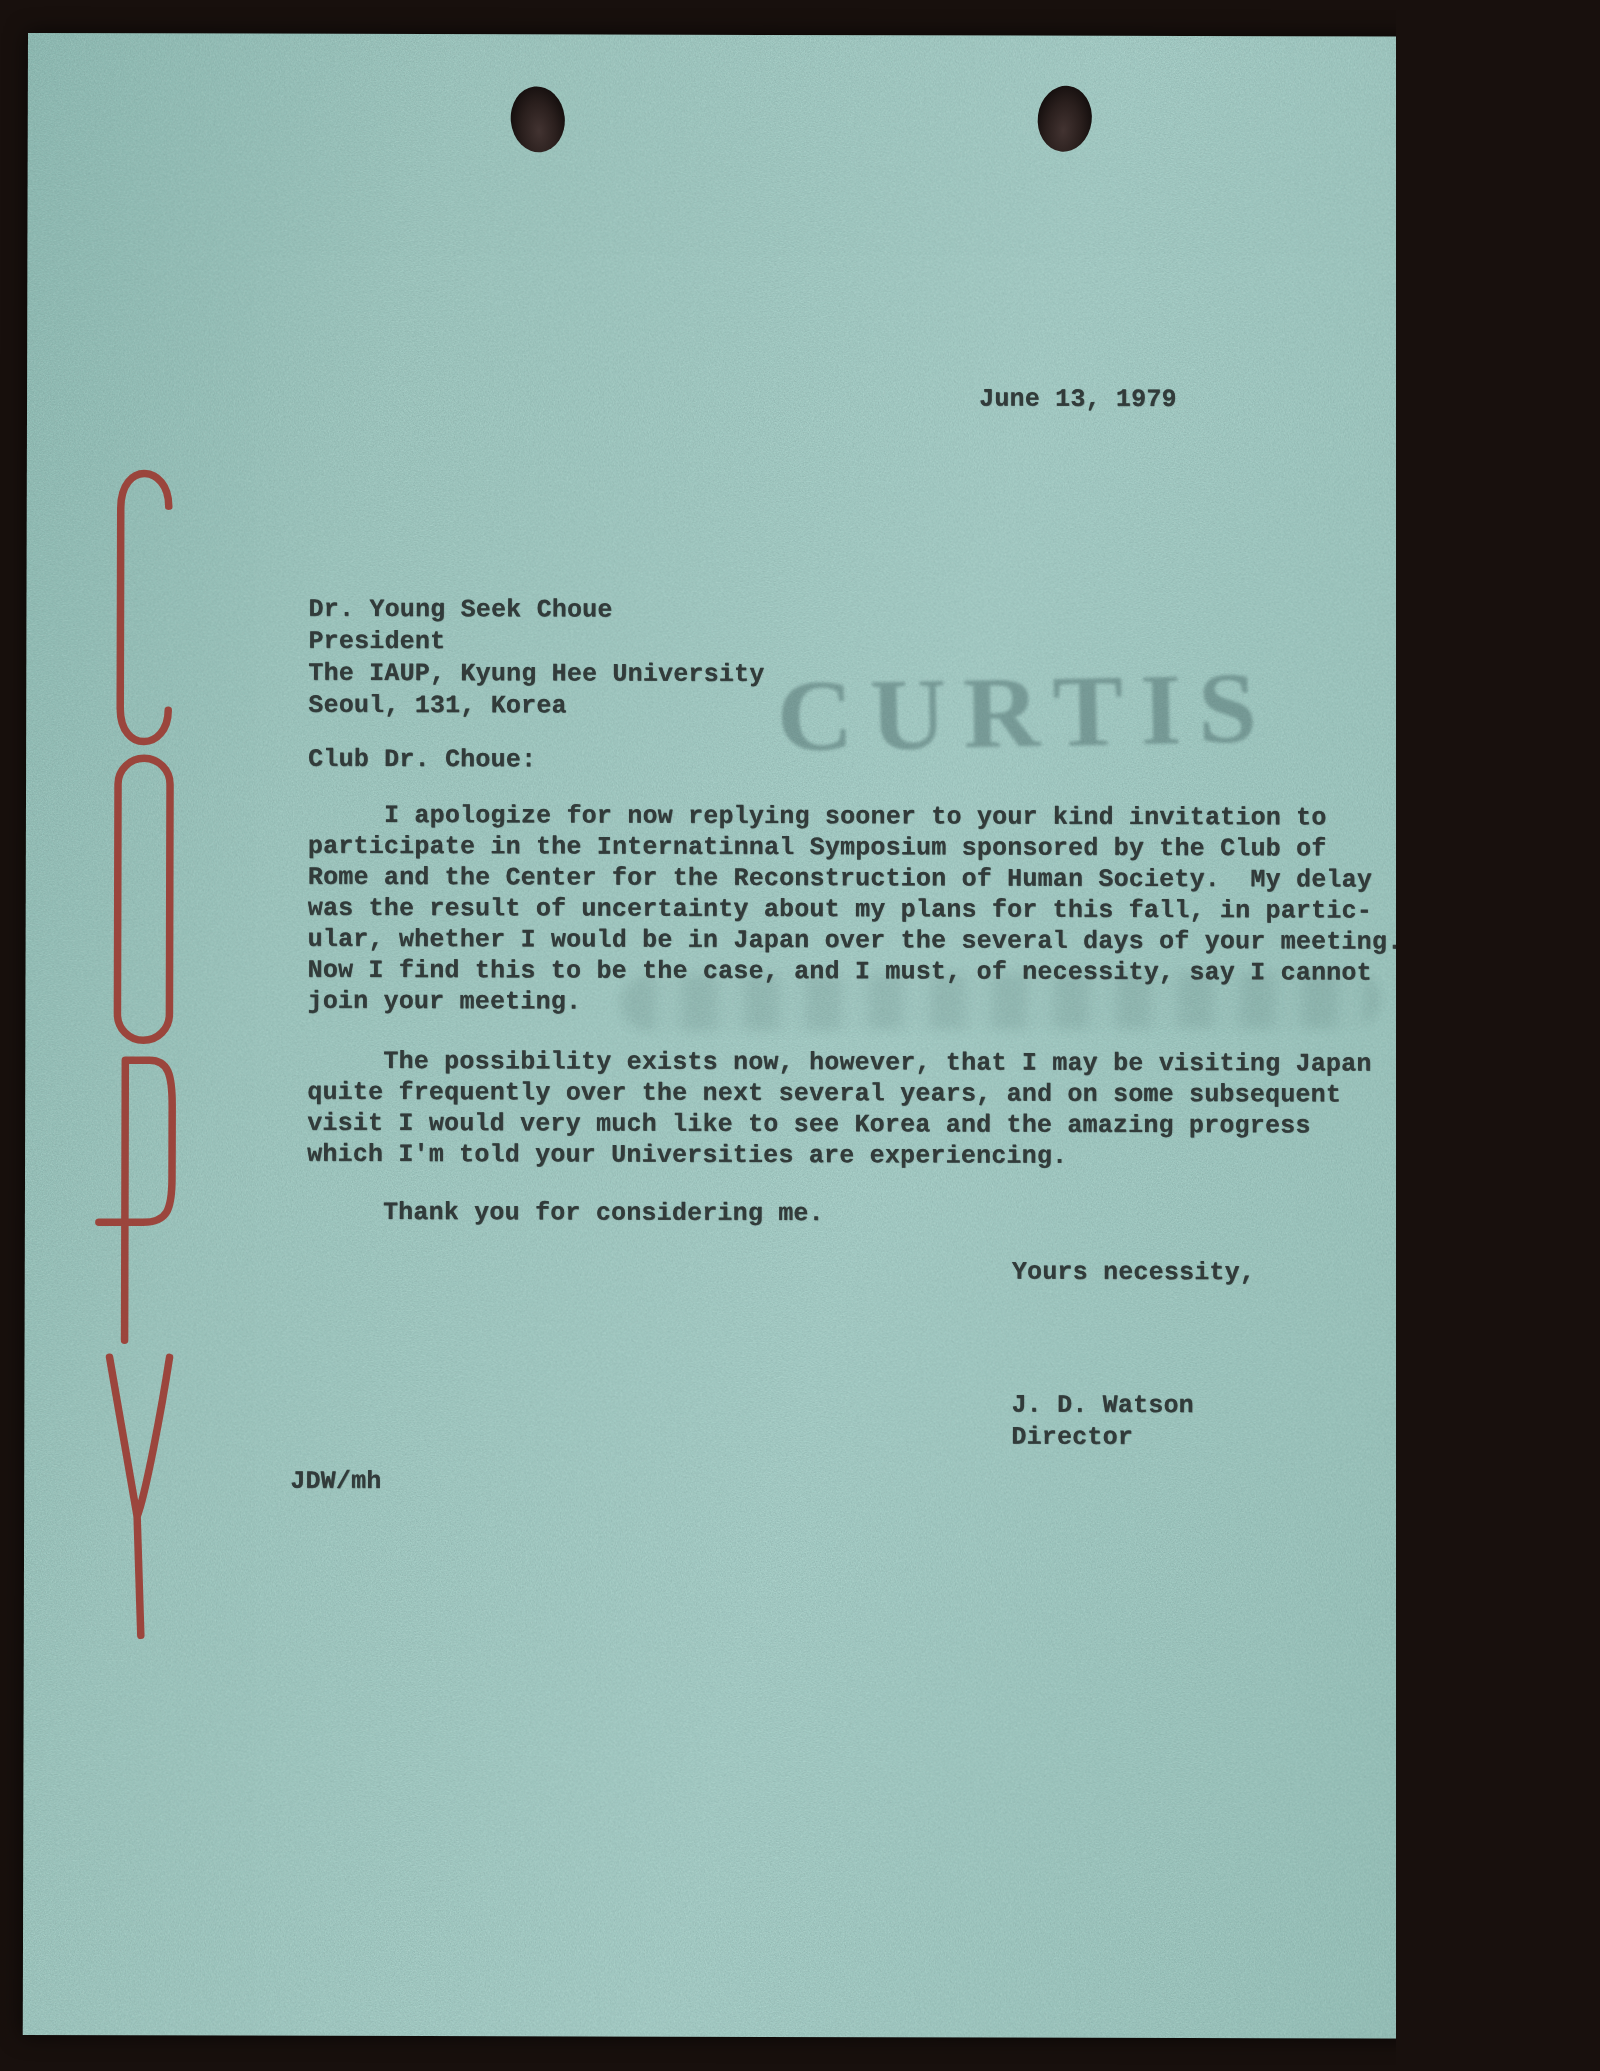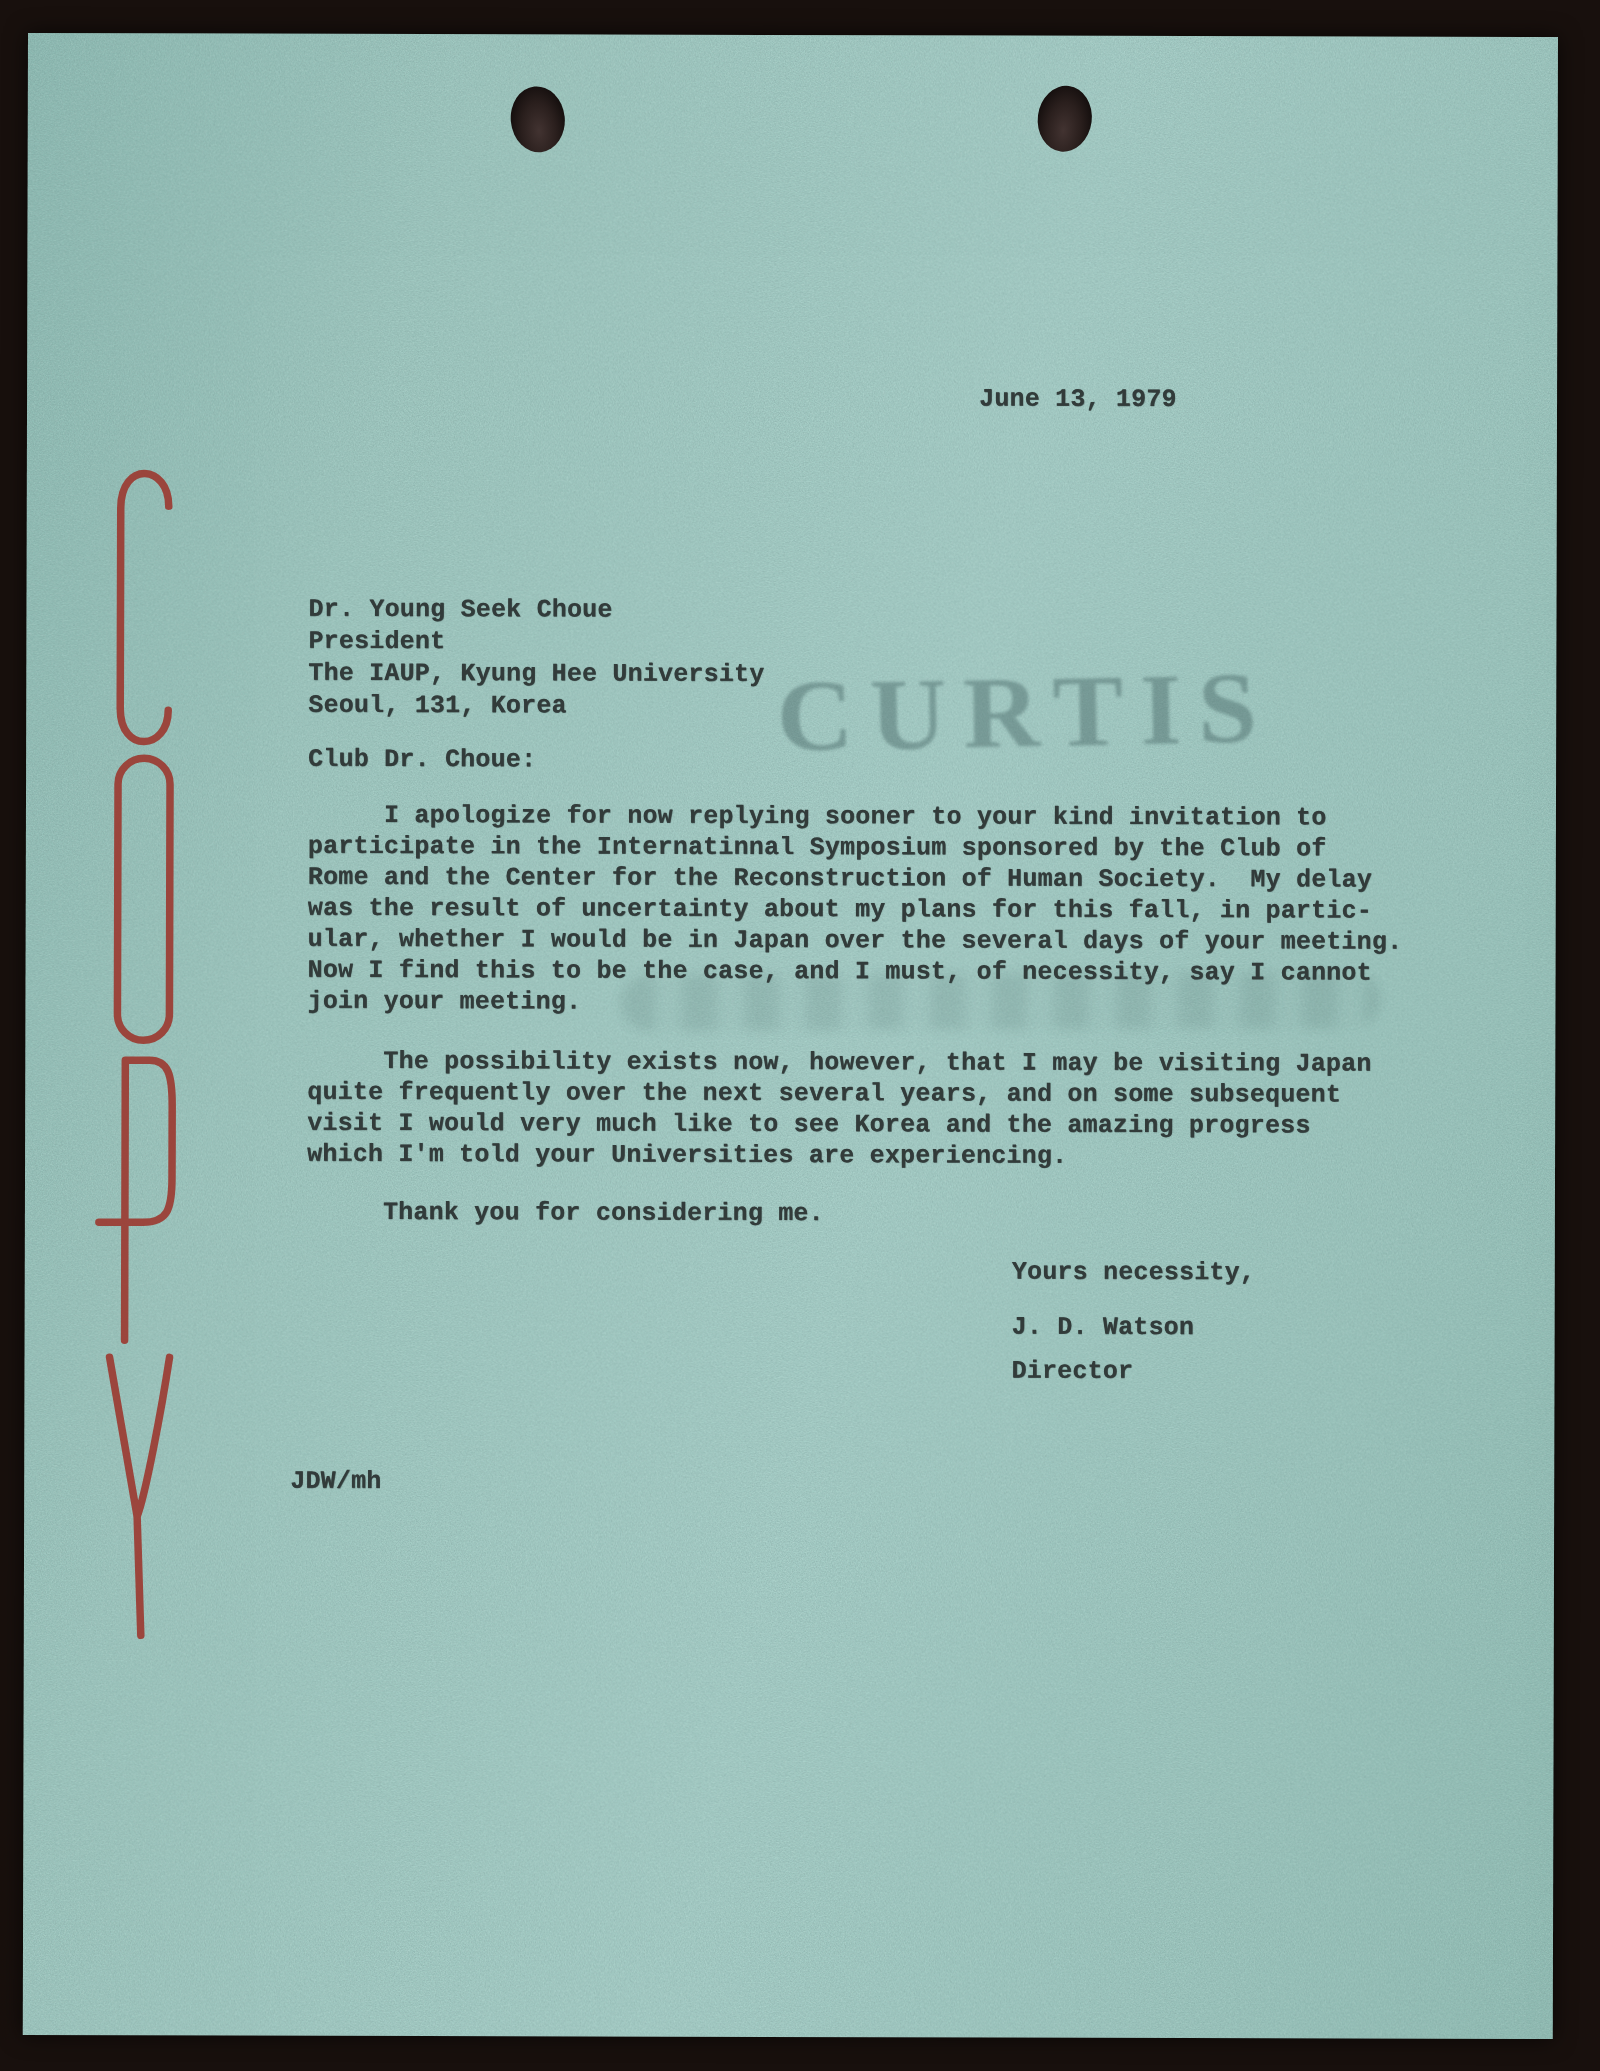--- a/index.html
+++ b/index.html
@@ -1,18 +1,18 @@
 <!DOCTYPE html>
 <html><head>
 <meta charset="utf-8">
 <style>
   html,body{margin:0;padding:0;background:#18100d;}
   .scene{
     position:relative;
-    width:1600px;height:2071px;
+    width:1396px;height:2071px;
     background:#18100d;
     overflow:hidden;
     font-family:"Liberation Mono","DejaVu Sans Mono",monospace;
     text-decoration:underline;
   }
   .paper{
     position:absolute;left:28px;top:33px;
     width:1530px;height:2002px;
     background:linear-gradient(103deg,#8fbcb4 0%,#9fc8c0 22%,#a6cec7 55%,#9cc6be 82%,#92beb5 100%);
     box-shadow:0 0 22px rgba(0,0,0,.65);
@@ -55,21 +55,21 @@
     white-space:pre;
     letter-spacing:.2px;
   }
   .date-line{left:952px;top:348px;}
   .recipient{left:282px;top:560px;line-height:32px;}
   .salutation{left:282px;top:710px;}
   .par1{left:282px;top:766px;}
   .par2{left:282px;top:1012px;}
   .thanks{left:282px;top:1163px;}
   .valediction{left:987px;top:1221px;}
-  .signature{left:987px;top:1270px;line-height:44px;}
+  .signature{left:987px;top:1354px;line-height:32px;}
   .initials{left:266px;top:1432px;}
 </style>
 </head>
 <body>
 
 <div class="scene">
   <div class="paper">
 
     <svg class="texture" xmlns="http://www.w3.org/2000/svg" width="1530" height="2002">
       <filter id="speckDark">

